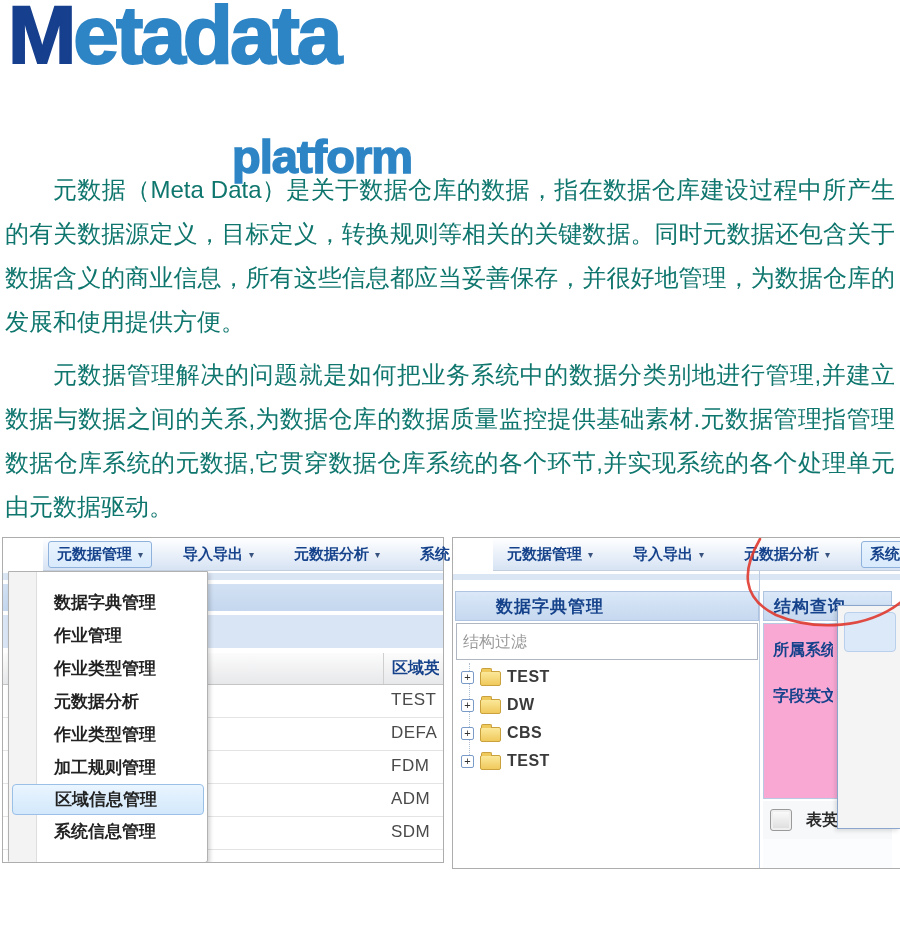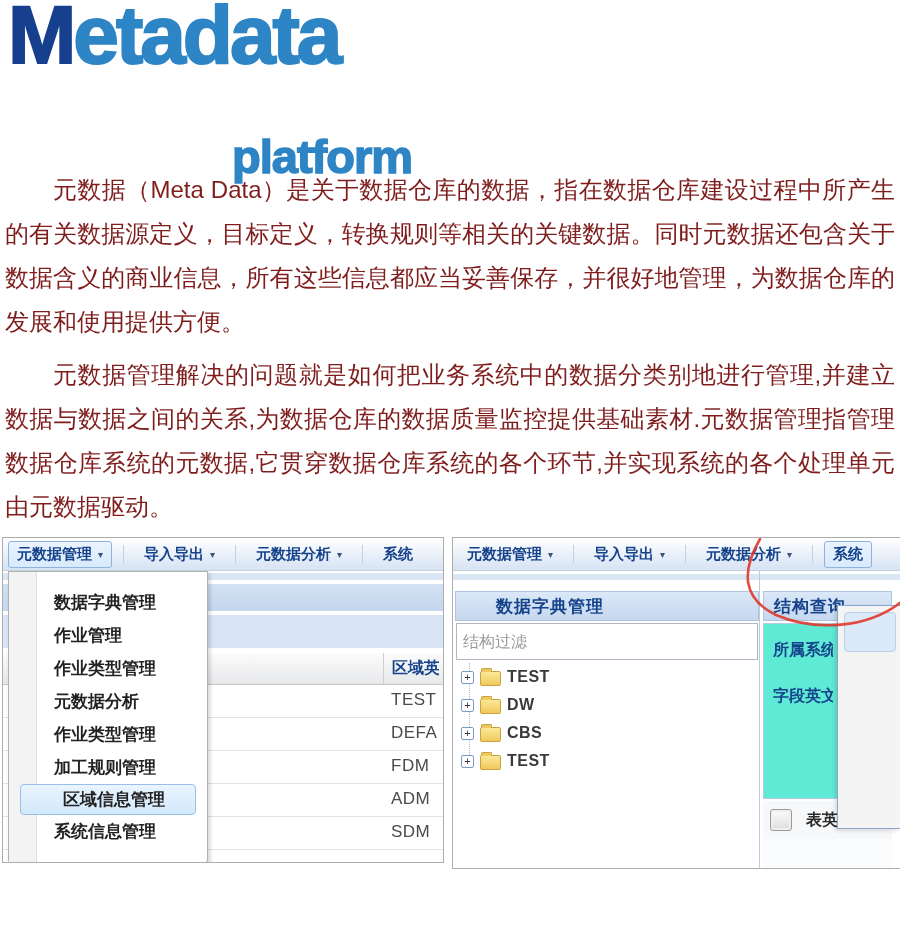--- a/index.html
+++ b/index.html
@@ -7,31 +7,31 @@
        font-family:"Liberation Sans","DejaVu Sans",sans-serif;}
 
   
   .logo{position:absolute;left:8px;top:-12px;font-weight:bold;font-size:82px;
         letter-spacing:-3px;-webkit-text-stroke:2px currentColor;color:#2e85c5;}
   .logo .m{color:#163f8e;-webkit-text-stroke:2px #163f8e;}
   .logo-sub{position:absolute;left:232px;top:86px;font-weight:bold;font-size:47px;
         letter-spacing:-1px;-webkit-text-stroke:1.5px currentColor;color:#2e85c5;margin-top:43px;}
 
   
-  .intro{position:absolute;left:5px;top:168px;width:890px;color:#7f1d1d;}
+  .intro{position:absolute;left:5px;top:168px;width:890px;color:#0f766e;}
   .intro p{margin:0 0 9px 0;font-size:24px;line-height:44px;text-indent:2em;
            text-align:justify;}
 
   
   .shot{position:absolute;top:537px;background:#fff;border:1px solid #adadad;}
   .shot-left{left:2px;width:440px;height:324px;}
   .shot-right{left:452px;width:447px;height:330px;border-right:none;}
   .menubar{height:33px;display:flex;align-items:center;padding-left:5px;
            background:linear-gradient(#ffffff,#e2ebf7 70%,#d7e3f3);
-           border-bottom:1px solid #c3cede;box-sizing:border-box;}
+           border-bottom:1px solid #c3cede;box-sizing:border-box;margin-left:40px;}
   .mi{display:flex;align-items:center;padding:3px 8px;border:1px solid transparent;
       border-radius:3px;font-size:15px;font-weight:bold;color:#15428b;white-space:nowrap;}
   .mi.open{background:linear-gradient(#eaf4fe,#d8eafc);border-color:#8fb2dd;}
   .mi .arr{font-size:10px;margin-left:6px;color:#39537f;}
   .msep{width:1px;height:18px;background:#c4cfdf;margin:0 11px;}
   .content{position:relative;width:100%;height:calc(100% - 33px);overflow:hidden;background:#fff;}
   .bluestrip{position:absolute;left:0;right:0;background:#dbe6f5;}
 
   
   .hdrbar1{position:absolute;left:0;right:0;top:13px;height:27px;
@@ -50,21 +50,21 @@
              letter-spacing:.5px;}
 
   .dropdown{position:absolute;left:5px;top:0;width:200px;height:292px;background:#fff;
             border:1px solid #b1b1b1;border-radius:0 0 3px 3px;
             box-shadow:2px 2px 4px rgba(0,0,0,.18);box-sizing:border-box;z-index:5;}
   .dd-gutter{position:absolute;left:0;top:0;bottom:0;width:27px;background:#f3f3f3;
              border-right:1px solid #dedede;}
   .dd-list{position:absolute;left:0;right:0;top:14px;}
   .dd-item{height:33px;line-height:33px;padding-left:45px;font-size:17px;
            font-weight:bold;color:#222;white-space:nowrap;box-sizing:border-box;}
-  .dd-item.hl{margin:0 11px;padding-left:42px;border:1px solid #9ac0e8;border-radius:4px;
+  .dd-item.hl{margin:0 3px;padding-left:42px;border:1px solid #9ac0e8;border-radius:4px;
               background:linear-gradient(#eaf5ff,#d2e8fb);height:31px;line-height:29px;}
 
   
   .treepanel{position:absolute;left:2px;top:0;width:305px;bottom:0;
              border-right:1px solid #bccbdf;box-sizing:border-box;}
   .panelhdr{position:absolute;left:0;right:0;top:20px;height:30px;
             background:linear-gradient(#dae8f8,#c6d8ef);border:1px solid #aec4e0;
             box-sizing:border-box;display:flex;align-items:center;
             font-size:17px;font-weight:bold;color:#15428b;letter-spacing:1px;}
   .treepanel .panelhdr{padding-left:40px;}
@@ -82,21 +82,21 @@
   .folder{width:19px;height:13px;background:linear-gradient(#fbe89a,#f0c95c);
           border:1px solid #c9a23e;border-radius:2px;margin:2px 6px 0 6px;position:relative;}
   .folder:before{content:"";position:absolute;left:0;top:-4px;width:9px;height:3px;
           background:#f0c95c;border:1px solid #c9a23e;border-bottom:none;
           border-radius:2px 2px 0 0;}
   .tnode b{font-size:16px;color:#3a3a3a;letter-spacing:.5px;}
 
   .detailpanel{position:absolute;left:309px;right:0;top:0;bottom:0;}
   .detailpanel .panelhdr{left:1px;right:8px;padding-left:10px;overflow:hidden;white-space:nowrap;}
   .detailbody{position:absolute;left:1px;right:8px;top:52px;height:176px;
-              background:#5eead4;border:1px solid #b9c9e2;box-sizing:border-box;}
+              background:#f9a8d4;border:1px solid #b9c9e2;box-sizing:border-box;}
   .dfield{position:absolute;left:9px;font-size:16px;font-weight:bold;color:#15428b;
           white-space:nowrap;overflow:hidden;width:60px;}
   .checkrow{position:absolute;left:1px;right:8px;top:230px;height:38px;background:#f7f8fa;
             border-bottom:1px solid #cfcfcf;display:flex;align-items:center;}
   .cbx{width:20px;height:20px;margin-left:7px;border:1px solid #9a9a9a;border-radius:3px;
        background:linear-gradient(#fdfdfd,#dcdcdc);box-shadow:inset 0 0 0 2px #efefef;}
   .cbxlabel{margin-left:14px;font-size:16px;font-weight:bold;color:#2b2b2b;
             white-space:nowrap;overflow:hidden;width:44px;}
   .belowarea{position:absolute;left:1px;right:8px;top:268px;bottom:0;background:#fbfcfd;}
 

